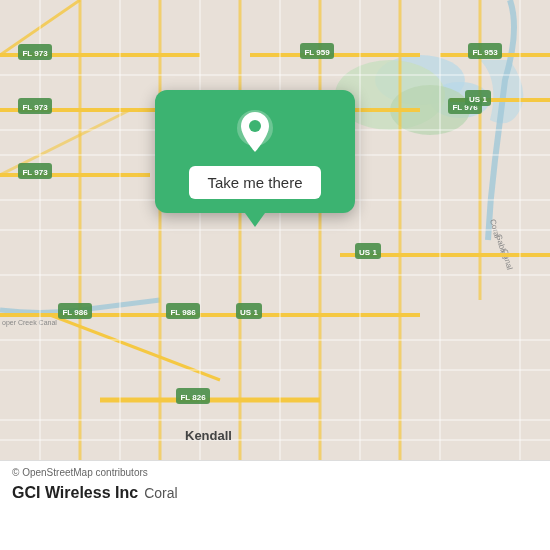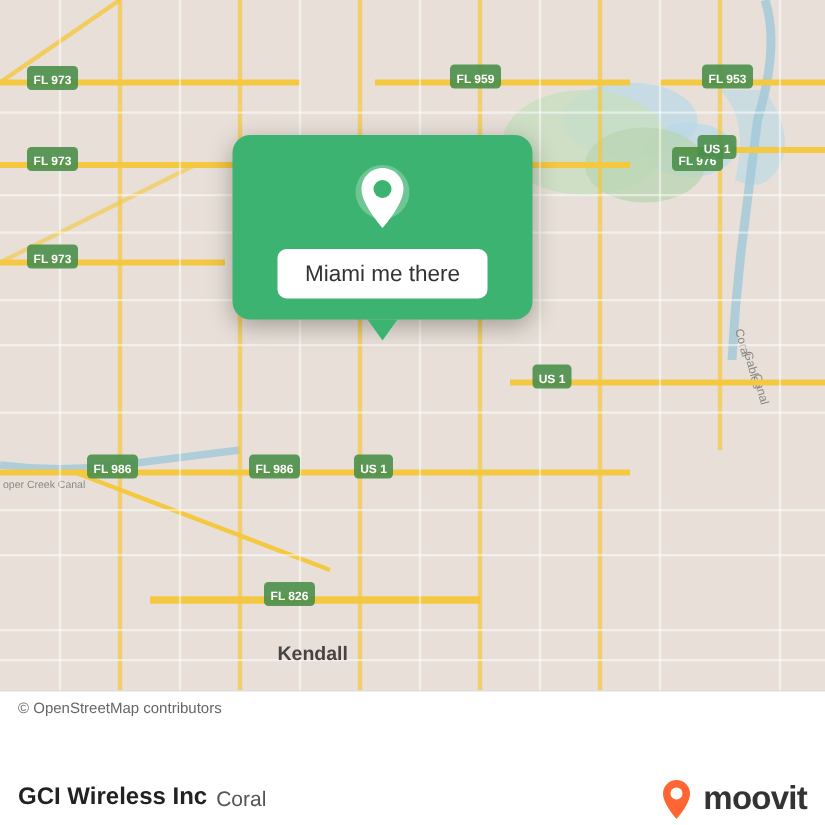--- a/index.html
+++ b/index.html
@@ -72,21 +72,21 @@
       white-space: nowrap;
     }
 
     #bottom-bar {
       width: 550px;
       height: 90px;
       background: white;
       border-top: 1px solid #ddd;
       display: flex;
       flex-direction: column;
-      justify-content: space-between;
+      justify-content: flex-start;
       padding: 6px 12px 4px 12px;
     }
 
     #attribution {
       font-size: 10px;
       color: #666;
       margin-bottom: 6px;
     }
 
     #location-row {
@@ -239,30 +239,23 @@
 
     <text x="185" y="440" font-size="13" fill="#444" font-weight="bold">Kendall</text>
   </svg>
 
   <div id="popup-card">
     <svg id="pin-icon" viewBox="0 0 48 48" xmlns="http://www.w3.org/2000/svg">
       <circle cx="24" cy="20" r="18" fill="white" opacity="0.25"></circle>
       <path d="M24 4C16.27 4 10 10.27 10 18c0 10.5 14 26 14 26s14-15.5 14-26c0-7.73-6.27-14-14-14z" fill="white"></path>
       <circle cx="24" cy="18" r="6" fill="#3cb371"></circle>
     </svg>
-    <button id="take-me-there-btn">Miami me there</button>
+    <button id="take-me-there-btn">Take me there</button>
   </div>
 </div>
 
 <div id="bottom-bar">
   <div id="attribution">© OpenStreetMap contributors</div>
   <div id="location-row">
     <span id="location-name">GCI Wireless Inc</span>
     <span id="location-city">Coral</span>
-    <div id="moovit-logo">
-      <svg id="moovit-pin" viewBox="0 0 28 28" xmlns="http://www.w3.org/2000/svg">
-        <path d="M14 2C9.03 2 5 6.03 5 11c0 7.25 9 17 9 17s9-9.75 9-17c0-4.97-4.03-9-9-9z" fill="#ff6633"></path>
-        <circle cx="14" cy="11" r="4" fill="white"></circle>
-      </svg>
-      <span id="moovit-text">moovit</span>
-    </div>
   </div>
 </div>
 
 </body></html>

